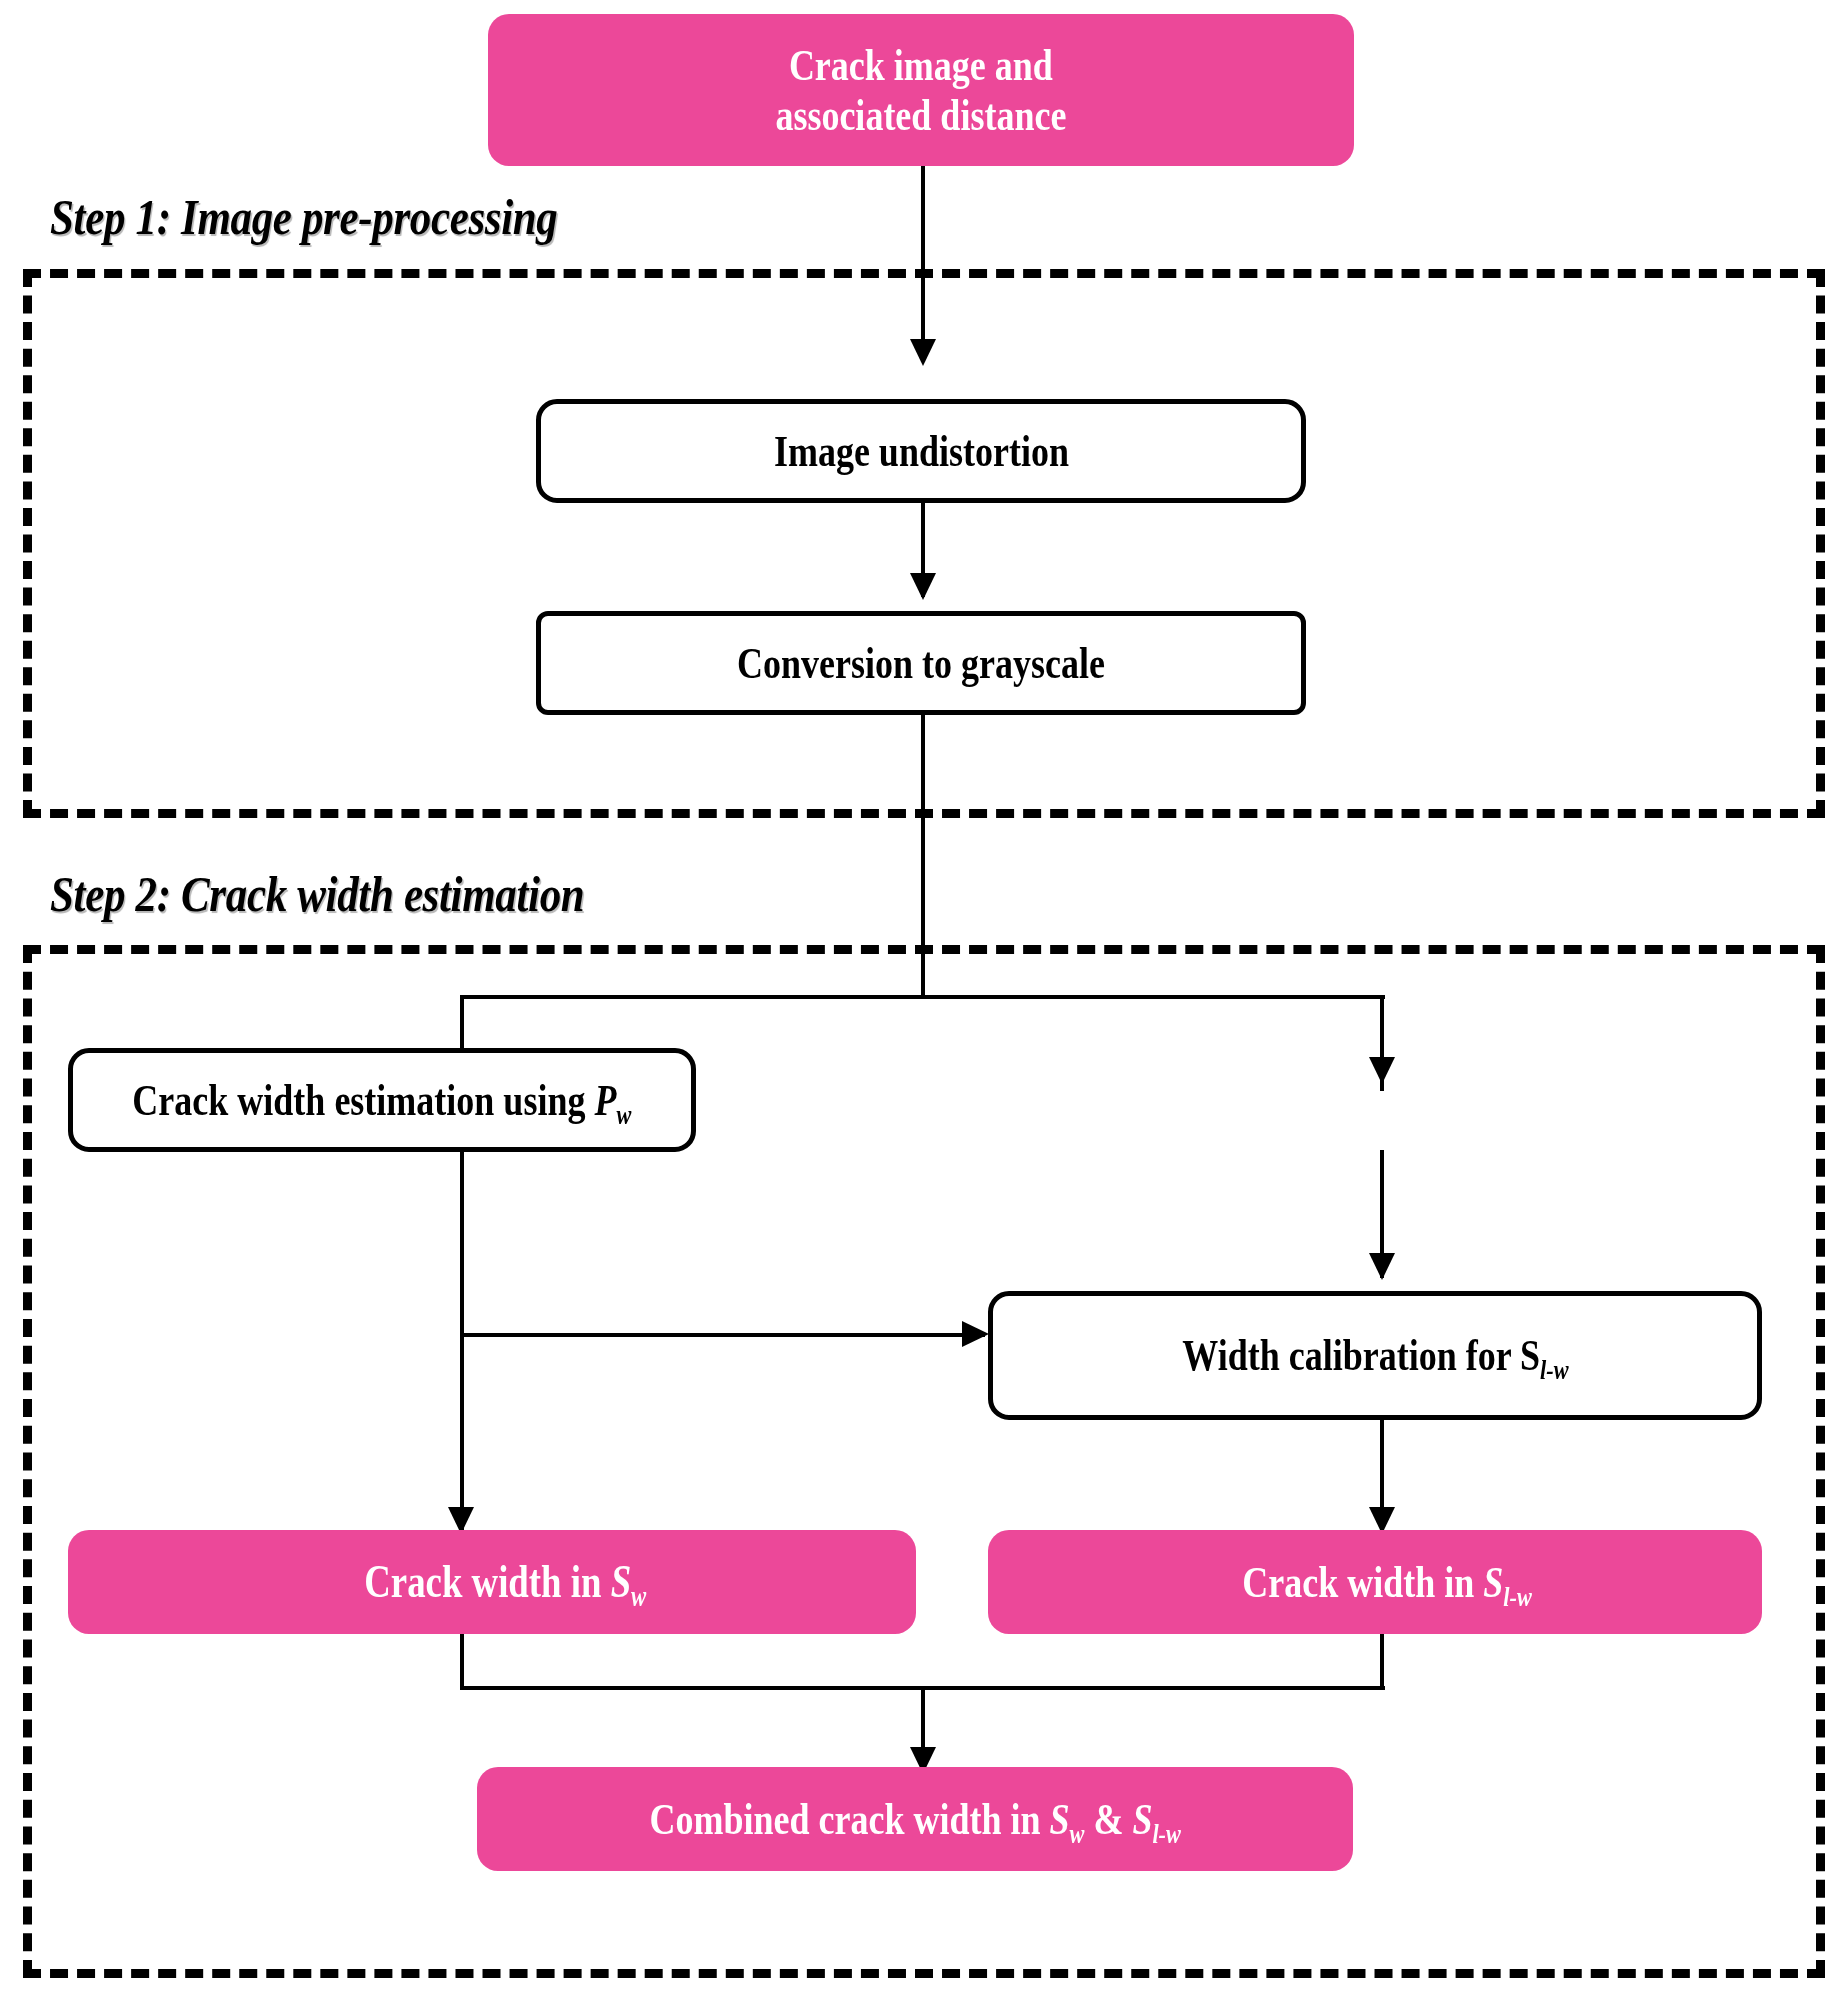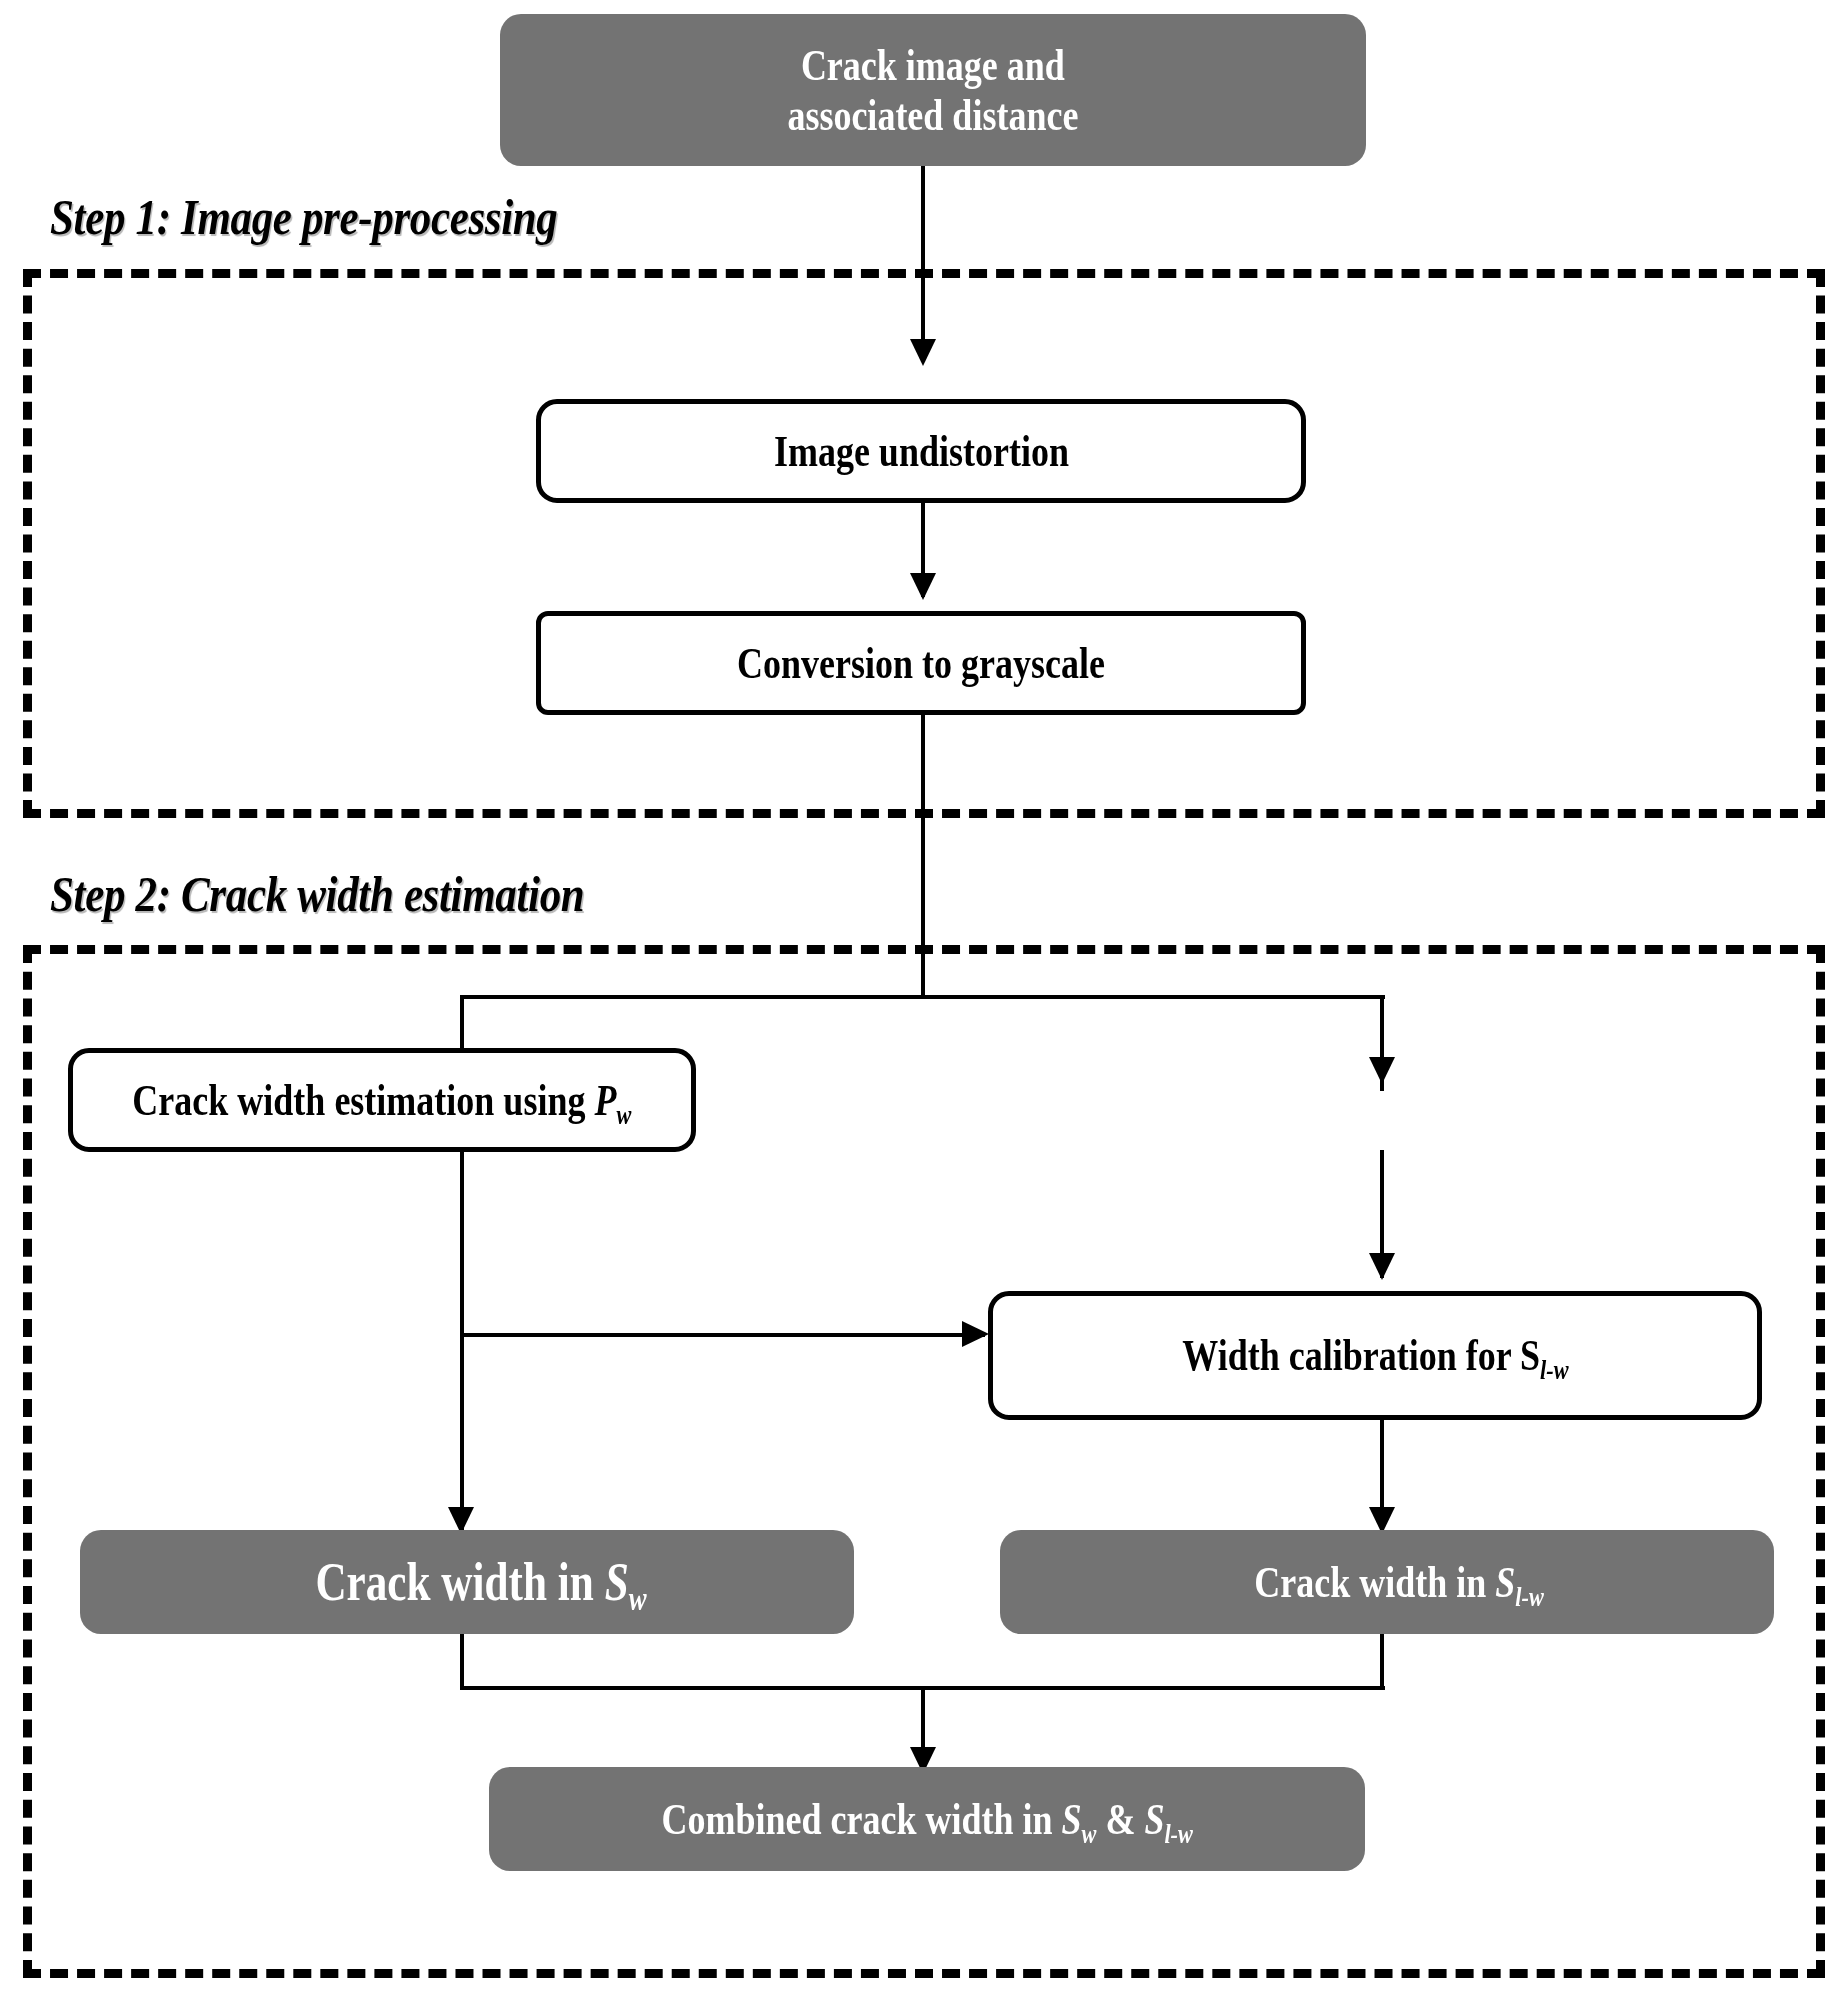--- a/index.html
+++ b/index.html
@@ -47,25 +47,24 @@
     text-align: center;
     line-height: 1.12;
     white-space: nowrap;
   }
   .node .txt {
     display: inline-block;
     transform: scaleX(0.80);
     transform-origin: center center;
   }
   .node.terminal {
-    background: #737373;
+    background: #ec4899;
     color: #ffffff;
     border-radius: 21px;
     font-weight: bold;
-    margin-left: 12px;
   }
   .node.process {
     background: #ffffff;
     color: #000000;
     border: 5.6px solid #000000;
     border-radius: 21px;
     font-weight: bold;
   }
   .node.multiline .txt { white-space: normal; }
 
@@ -173,21 +172,21 @@
     </span>
   </div>
 
 
   <div class="node process" style="left:988px; top:1291px; width:774px; height:129px; font-size:45px;">
     <span class="txt">
       <span>Width calibration for </span><span>S</span><sub class="it">l-w</sub>
     </span>
   </div>
 
-  <div class="node terminal" style="left:68px; top:1530px; width:774px; height:104px; font-size:54px;padding-left:27px;">
+  <div class="node terminal" style="left:68px; top:1530px; width:848px; height:104px; font-size:46px;padding-left:27px;">
     <span class="txt">
       <span>Crack width in </span><span class="it">S</span><sub class="it">w</sub>
     </span>
   </div>
 
   <div class="node terminal" style="left:988px; top:1530px; width:774px; height:104px; font-size:45px;padding-left:24px;">
     <span class="txt">
       <span>Crack width in </span><span class="it">S</span><sub class="it">l-w</sub>
     </span>
   </div>

